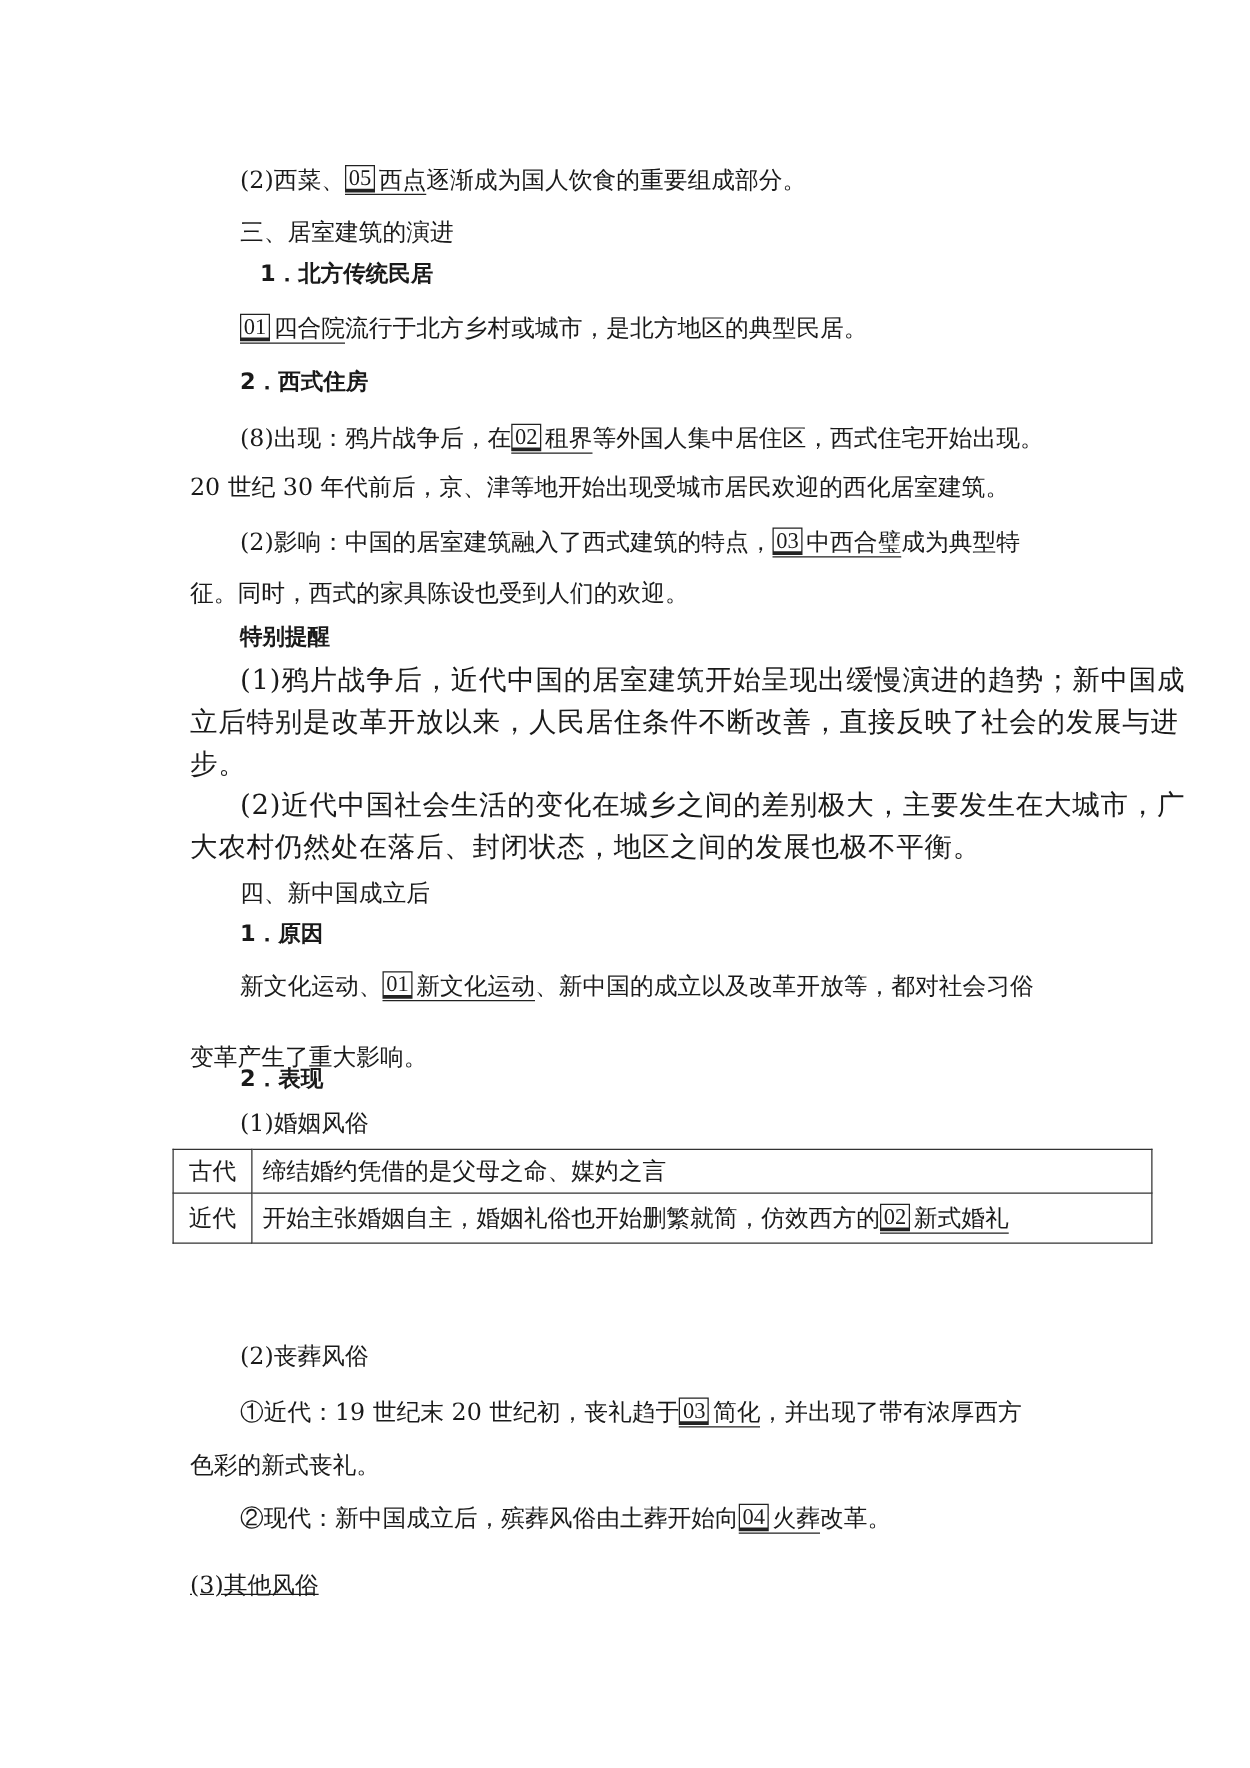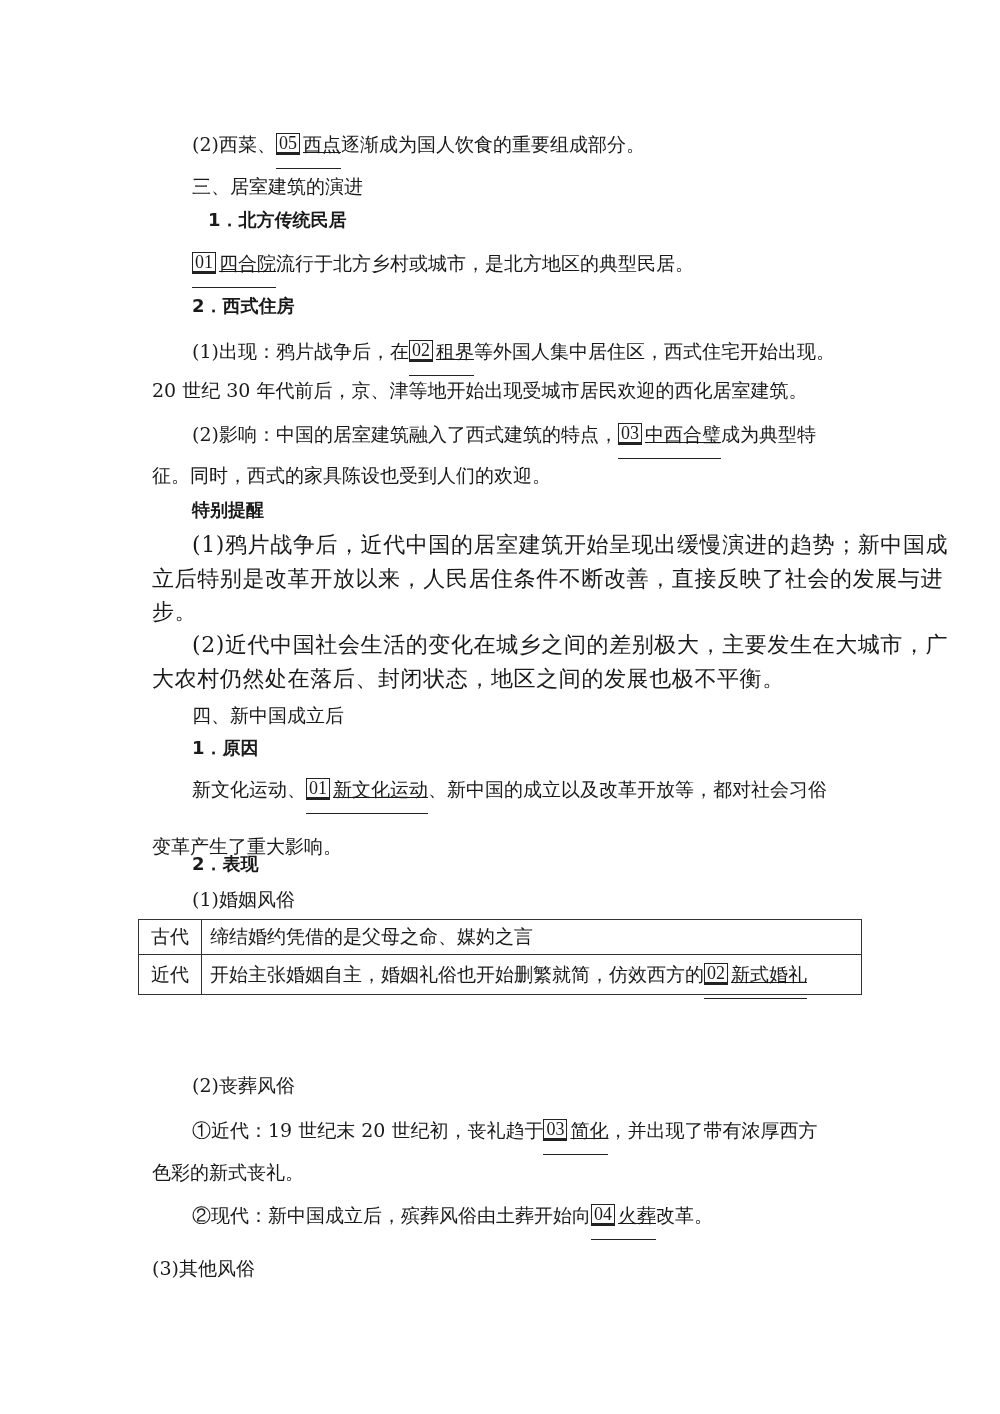--- a/index.html
+++ b/index.html
@@ -18,23 +18,23 @@
     display: inline-block;
     position: relative;
     font-family: "Liberation Serif", serif;
     font-size: 18px; line-height: 18px;
     padding: 0 2px;
     border: 1.5px solid #222;
     border-bottom-width: 3px;
     margin-right: 3px;
     vertical-align: 2px;
   }
-  .ans-wrap { border-bottom: 1.5px solid #222; padding-bottom: 13px; text-decoration: underline; }
+  .ans-wrap { border-bottom: 1.5px solid #222; padding-bottom: 0; }
   table.marriage {
-    position: absolute; left: 138px; top: 919px; width: 724px;
+    position: absolute; left: 138px; top: 919px; width: 784px;
     border-collapse: collapse;
     font-size: 19px;
   }
   table.marriage td {
     border: 1.5px solid #333;
     height: 34px; padding: 0 8px;
     white-space: nowrap;
   }
   table.marriage td.era { width: 50px; text-align: center; padding: 0 6px; }
 </style>
@@ -48,21 +48,21 @@
 <div class="line" style="left:192px; top:174px;">三、居室建筑的演进</div>
 <div class="line bold" style="left:208px; top:208px;">1．北方传统民居</div>
 
 <div class="line" style="left:192px; top:251px;">
   <span class="ans-wrap"><span class="marker">01</span><span>四合院</span></span><span>流行于北方乡村或城市，是北方地区的典型民居。</span>
 </div>
 
 <div class="line bold" style="left:192px; top:294px;">2．西式住房</div>
 
 <div class="line" style="left:192px; top:339px;">
-  <span>(1)出现：鸦片战争后，在</span><span class="ans-wrap"><span class="marker">02</span><span>租界</span></span><span>等外国人集中居住区，西式住宅开始出现。</span>
+  <span>(8)出现：鸦片战争后，在</span><span class="ans-wrap"><span class="marker">02</span><span>租界</span></span><span>等外国人集中居住区，西式住宅开始出现。</span>
 </div>
 <div class="line" style="left:152px; top:378px;">20 世纪 30 年代前后，京、津等地开始出现受城市居民欢迎的西化居室建筑。</div>
 
 <div class="line" style="left:192px; top:422px;">
   <span>(2)影响：中国的居室建筑融入了西式建筑的特点，</span><span class="ans-wrap"><span class="marker">03</span><span>中西合璧</span></span><span>成为典型特</span>
 </div>
 <div class="line" style="left:152px; top:463px;">征。同时，西式的家具陈设也受到人们的欢迎。</div>
 
 <div class="line bold" style="left:192px; top:498px;">特别提醒</div>
 <div class="line kai" style="left:192px; top:533px;">(1)鸦片战争后，近代中国的居室建筑开始呈现出缓慢演进的趋势；新中国成</div>
@@ -101,13 +101,13 @@
 
 <div class="line" style="left:192px; top:1118px;">
   <span>①近代：19 世纪末 20 世纪初，丧礼趋于</span><span class="ans-wrap"><span class="marker">03</span><span>简化</span></span><span>，并出现了带有浓厚西方</span>
 </div>
 <div class="line" style="left:152px; top:1160px;">色彩的新式丧礼。</div>
 
 <div class="line" style="left:192px; top:1203px;">
   <span>②现代：新中国成立后，殡葬风俗由土葬开始向</span><span class="ans-wrap"><span class="marker">04</span><span>火葬</span></span><span>改革。</span>
 </div>
 
-<div class="line" style="left:152px; top:1256px;">(3)其他风俗</div>
+<div class="line" style="left:152px; top:1256px;text-decoration:underline;">(3)其他风俗</div>
 
 </body></html>

